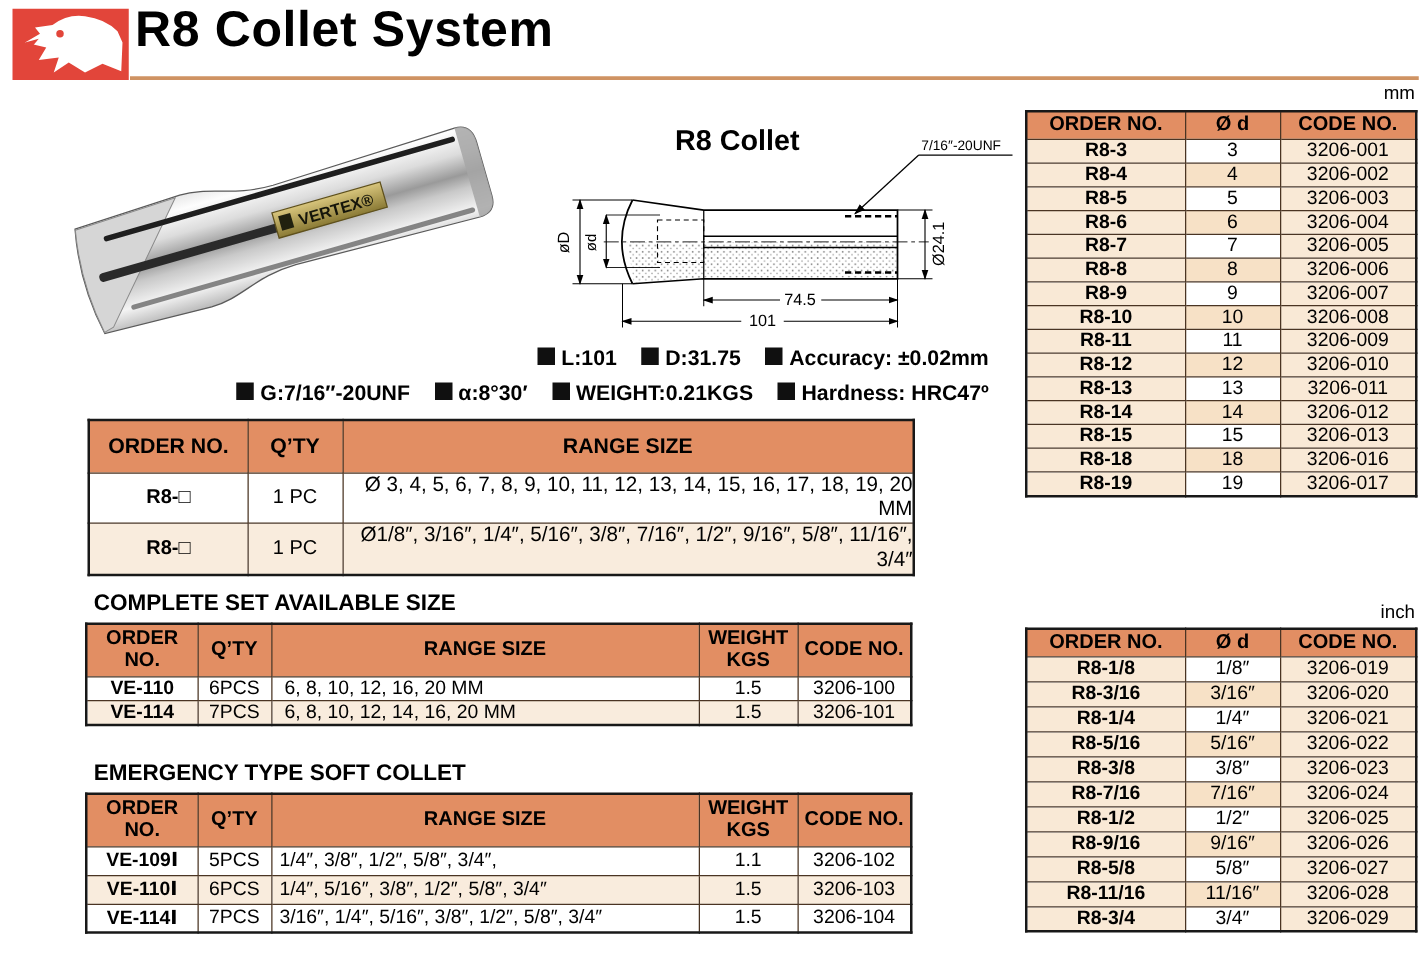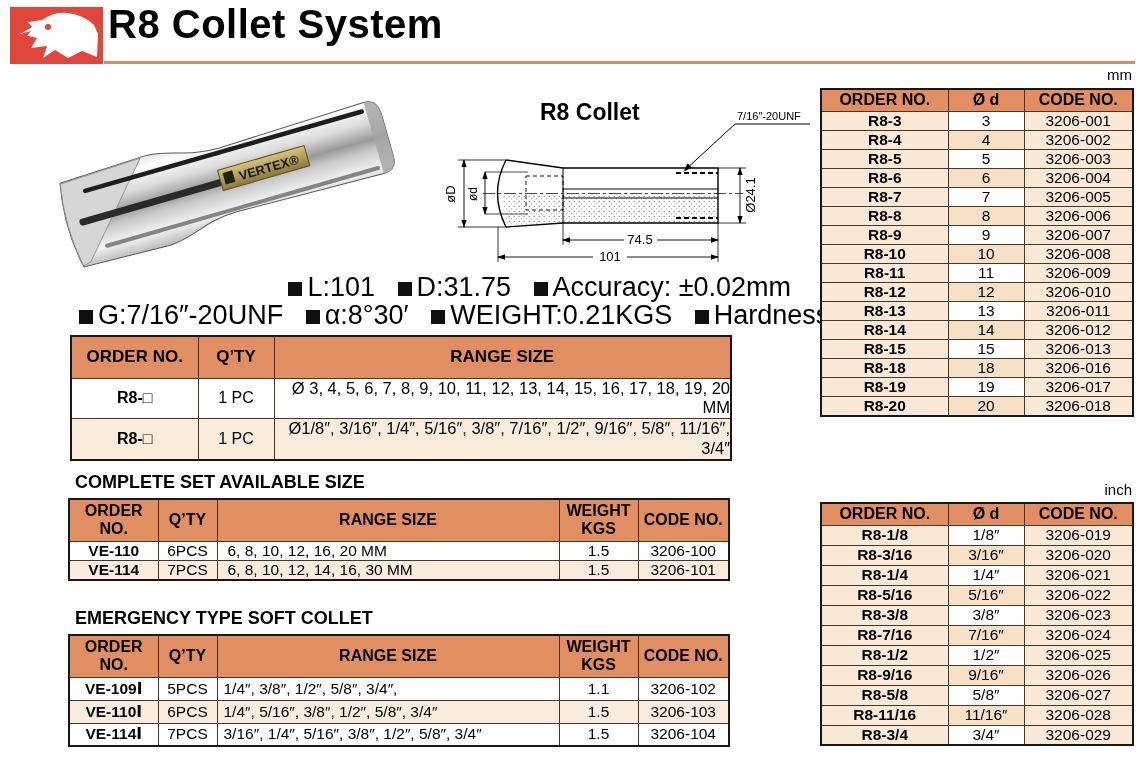--- a/index.html
+++ b/index.html
@@ -18,21 +18,21 @@
   .photo { position:absolute; left:28px; top:82px; width:392px; height:198px; }
 
   
   .drawing-title { position:absolute; left:540px; top:99px; width:220px; text-align:left;
                    font-size:23px; font-weight:bold; }
   .drawing { position:absolute; left:428px; top:110px; width:385px; height:165px; }
   .drawing text { font-family:"Liberation Sans","DejaVu Sans",sans-serif; fill:#000; }
 
   
   .specs { position:absolute; left:64px; top:273px; width:727px; text-align:right; }
-  .spec-line { height:28px; line-height:28px; white-space:nowrap; font-size:27px; font-weight:normal; }
+  .spec-line { height:28px; line-height:28px; white-space:nowrap; font-size:17px; font-weight:bold; }
   .spec-item { margin-left:15px; }
   .sq { display:inline-block; width:14px; height:14px; background:#101010; margin-right:5px; }
 
   
   table { border-collapse:collapse; table-layout:fixed; }
   .grid { border:2px solid #181818; }
   .grid th { background:#e28e63; border:1px solid #4a3423; font-weight:bold; color:#000;
              text-align:center; padding:0 2px; }
   .grid td { border:1px solid #4a3423; text-align:center; color:#000; overflow:hidden; }
 
@@ -249,21 +249,21 @@
         <tr>
           <td class="c0">VE-110</td>
           <td class="c1">6PCS</td>
           <td class="c2">6, 8, 10, 12, 16, 20 MM</td>
           <td class="c3">1.5</td>
           <td class="c4">3206-100</td>
         </tr>
         <tr>
           <td class="c0">VE-114</td>
           <td class="c1">7PCS</td>
-          <td class="c2">6, 8, 10, 12, 14, 16, 30 MM</td>
+          <td class="c2">6, 8, 10, 12, 14, 16, 20 MM</td>
           <td class="c3">1.5</td>
           <td class="c4">3206-101</td>
         </tr>
       </tbody>
     </table>
 
   <div id="emergency-title" class="section-title">EMERGENCY TYPE SOFT COLLET</div>
   <table id="emergency-table" class="grid lt">
       <colgroup>
         <col style="width: 89px;">
@@ -389,25 +389,20 @@
         <tr>
           <td class="c0">R8-18</td>
           <td class="c1">18</td>
           <td class="c2">3206-016</td>
         </tr>
         <tr>
           <td class="c0">R8-19</td>
           <td class="c1">19</td>
           <td class="c2">3206-017</td>
         </tr>
-        <tr>
-          <td class="c0">R8-20</td>
-          <td class="c1">20</td>
-          <td class="c2">3206-018</td>
-        </tr>
       </tbody>
     </table>
 
   <div id="inch-label" class="unit-label">inch</div>
   <table id="inch-table" class="grid dim">
       <colgroup>
         <col style="width: 127px;">
         <col style="width: 76px;">
         <col style="width: 109px;">
       </colgroup>

